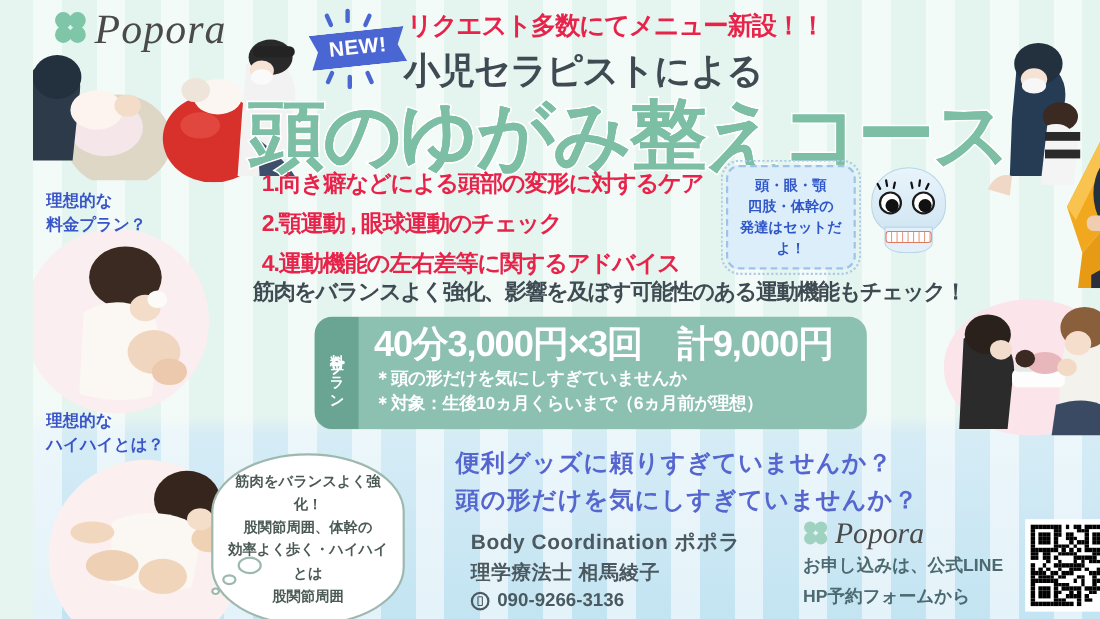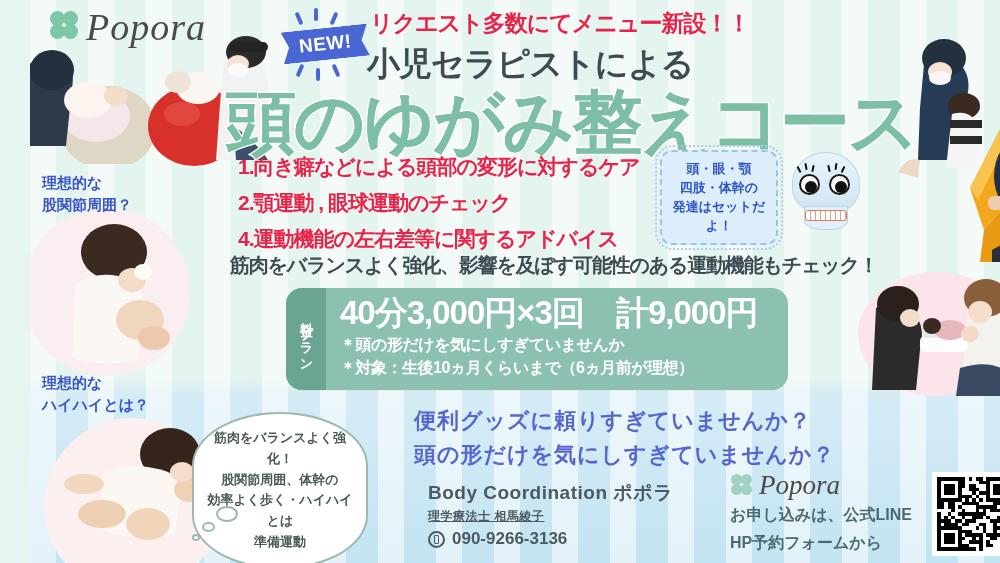--- a/index.html
+++ b/index.html
@@ -175,21 +175,21 @@
 
   
   .questions{
     position:absolute; left:384px; top:404px; font-size:22px; font-weight:bold;
     color:#5566cf; line-height:1.55; letter-spacing:1px; white-space:nowrap;
   }
 
   
   .contact{ position:absolute; left:398px; top:480px; color:#4b5a60; }
   .c-line1{ font-size:19px; font-weight:bold; letter-spacing:0.5px; white-space:nowrap;}
-  .c-line2{ font-size:12px; font-weight:bold; letter-spacing:0.5px; margin-top:2px; white-space:nowrap;text-decoration:underline;}
+  .c-line2{ font-size:18px; font-weight:bold; letter-spacing:0.5px; margin-top:2px; white-space:nowrap;}
   .c-line3{ font-size:17px; font-weight:bold; margin-top:4px; display:flex; align-items:center; gap:7px; white-space:nowrap;}
   .phone-ic{
     width:17px; height:17px; border:2px solid #4b5a60; border-radius:50%;
     display:flex; align-items:center; justify-content:center;
   }
   .phone-ic i{ width:5px; height:9px; border:1.5px solid #4b5a60; border-radius:1px; display:block;}
 
   
   .brand-br{ position:absolute; left:700px; top:472px; }
   .brand-row{ display:flex; align-items:center; gap:3px; }
@@ -373,33 +373,33 @@
     <div class="price-tag">料金プラン</div>
     <div class="price-body">
       <div class="price-main">40分3,000円×3回　計9,000円</div>
       <div class="price-sub">＊頭の形だけを気にしすぎていませんか</div>
       <div class="price-sub">＊対象：生後10ヵ月くらいまで（6ヵ月前が理想）</div>
     </div>
   </div>
 
   <div class="side-label sl1">
     <div>理想的な</div>
-    <div>股関節周囲？</div>
+    <div>料金プラン？</div>
   </div>
   <div class="side-label sl2">
     <div>理想的な</div>
     <div>ハイハイとは？</div>
   </div>
 
   <div class="thought">
     <div class="thought-body">
       <div>筋肉をバランスよく強化！</div>
       <div>股関節周囲、体幹の</div>
       <div>効率よく歩く・ハイハイとは</div>
-      <div>準備運動</div>
+      <div>股関節周囲</div>
     </div>
     <div class="t-dot td1"></div>
     <div class="t-dot td2"></div>
     <div class="t-dot td3"></div>
   </div>
 
   <div class="questions">
     <div>便利グッズに頼りすぎていませんか？</div>
     <div>頭の形だけを気にしすぎていませんか？</div>
   </div>

